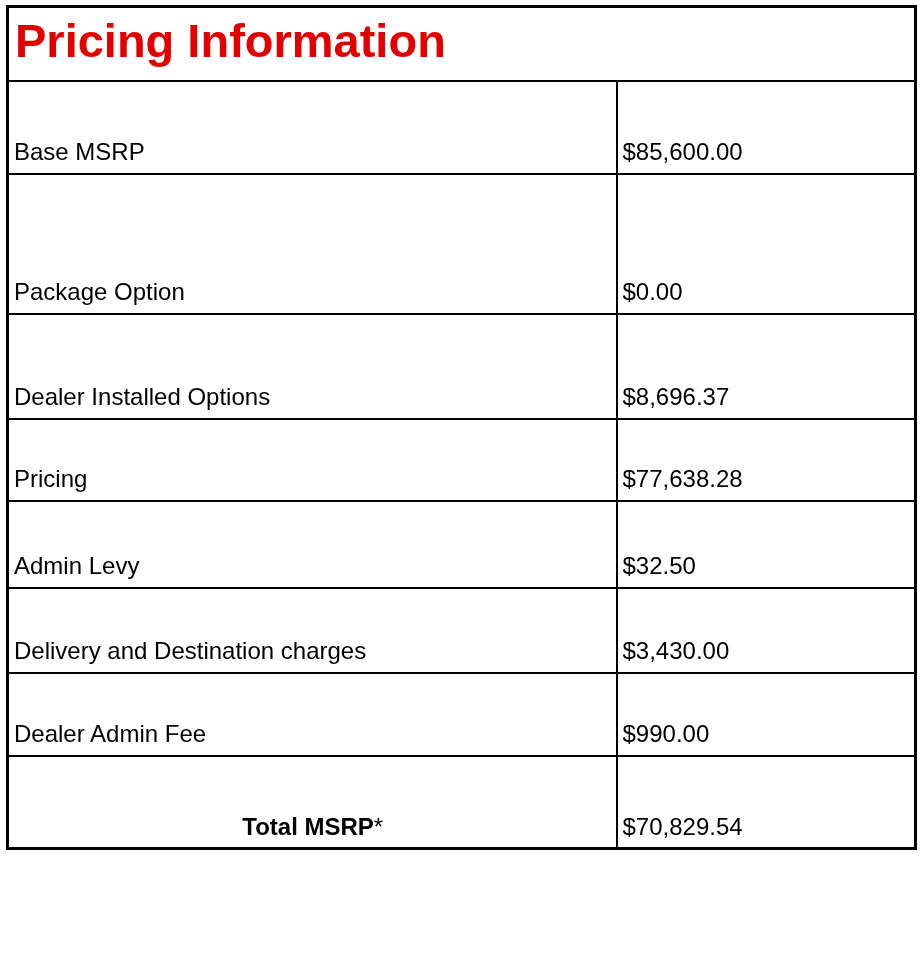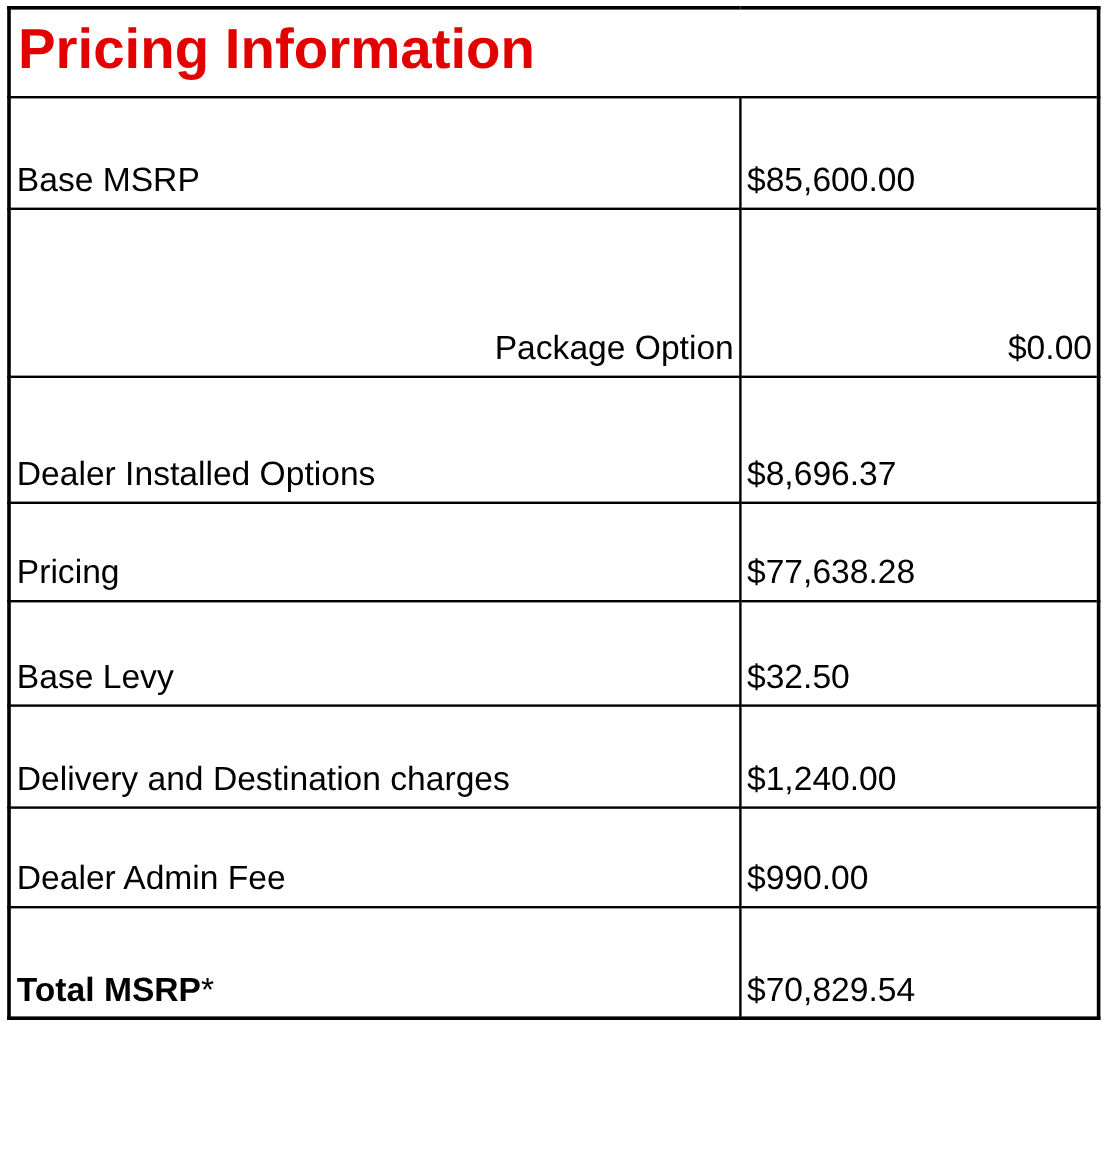--- a/index.html
+++ b/index.html
@@ -24,46 +24,46 @@
     width: 908px;
     border-collapse: collapse;
     table-layout: fixed;
     border: 3px solid #000000;
     background: #ffffff;
   }
   table.pricing-table td {
     border: 2px solid #000000;
     vertical-align: bottom;
     padding: 12px 4px 8px 5px;
-    font-size: 28px;
+    font-size: 24px;
     line-height: 1.05;
     color: #000000;
     white-space: nowrap;
     overflow: hidden;
   }
   
   tr.title-row td {
     vertical-align: middle;
     font-size: 47px;
     font-weight: bold;
     padding: 0 4px 6px 6px;
   }
   
   tr.title-row      { height: 74px; }
   tr.row-base       { height: 93px; }
-  tr.row-package    { height: 140px; text-align: right; }
+  tr.row-package    { height: 140px; }
   tr.row-dealeropts { height: 105px; }
   tr.row-subtotal   { height: 82px; }
   tr.row-actax      { height: 98px; }
   tr.row-tire       { height: 87px; }
   tr.row-delivery   { height: 85px; }
   tr.row-admin      { height: 83px; }
   tr.row-total      { height: 93px; }
 
-  tr.row-total td.cell-label { font-weight: bold; }
+  tr.row-total td.cell-label { font-weight: bold; text-align: center; }
   tr.row-total .label-suffix { font-weight: normal; }
 
   col.col-label { width: 609px; }
   col.col-value { width: 299px; }
 </style>
 </head>
 <body>
 
 <div class="page">
   <table class="pricing-table">
@@ -91,27 +91,27 @@
         <td class="cell-value">$8,696.37</td>
       </tr>
 
       <tr class="row-subtotal">
         <td class="cell-label">Pricing</td>
         <td class="cell-value">$77,638.28</td>
       </tr>
 
 
       <tr class="row-tire">
-        <td class="cell-label">Base Levy</td>
+        <td class="cell-label">Admin Levy</td>
         <td class="cell-value">$32.50</td>
       </tr>
 
       <tr class="row-delivery">
         <td class="cell-label">Delivery and Destination charges</td>
-        <td class="cell-value">$1,240.00</td>
+        <td class="cell-value">$3,430.00</td>
       </tr>
 
       <tr class="row-admin">
         <td class="cell-label">Dealer Admin Fee</td>
         <td class="cell-value">$990.00</td>
       </tr>
 
       <tr class="row-total">
         <td class="cell-label"><span>Total MSRP</span><span class="label-suffix">*</span></td>
         <td class="cell-value">$70,829.54</td>

